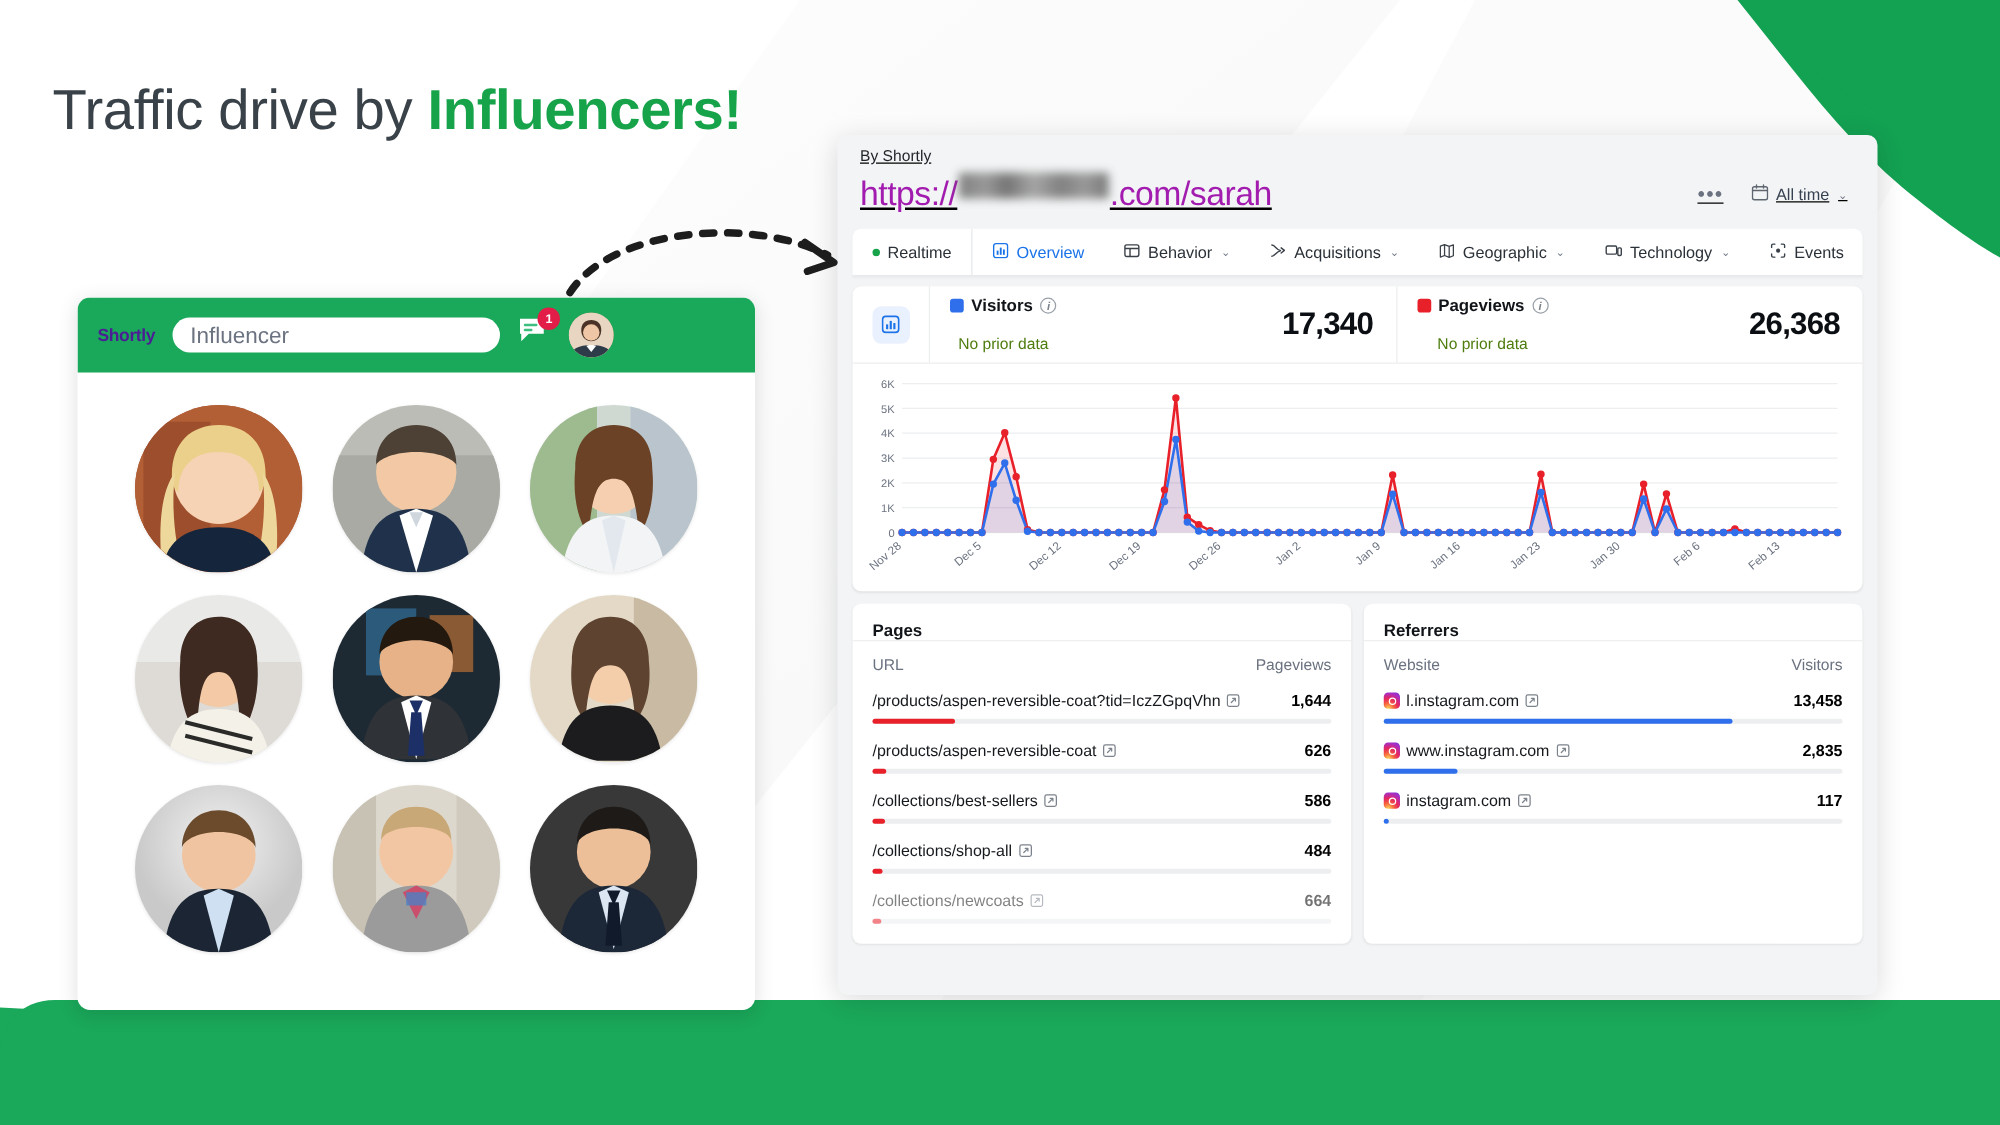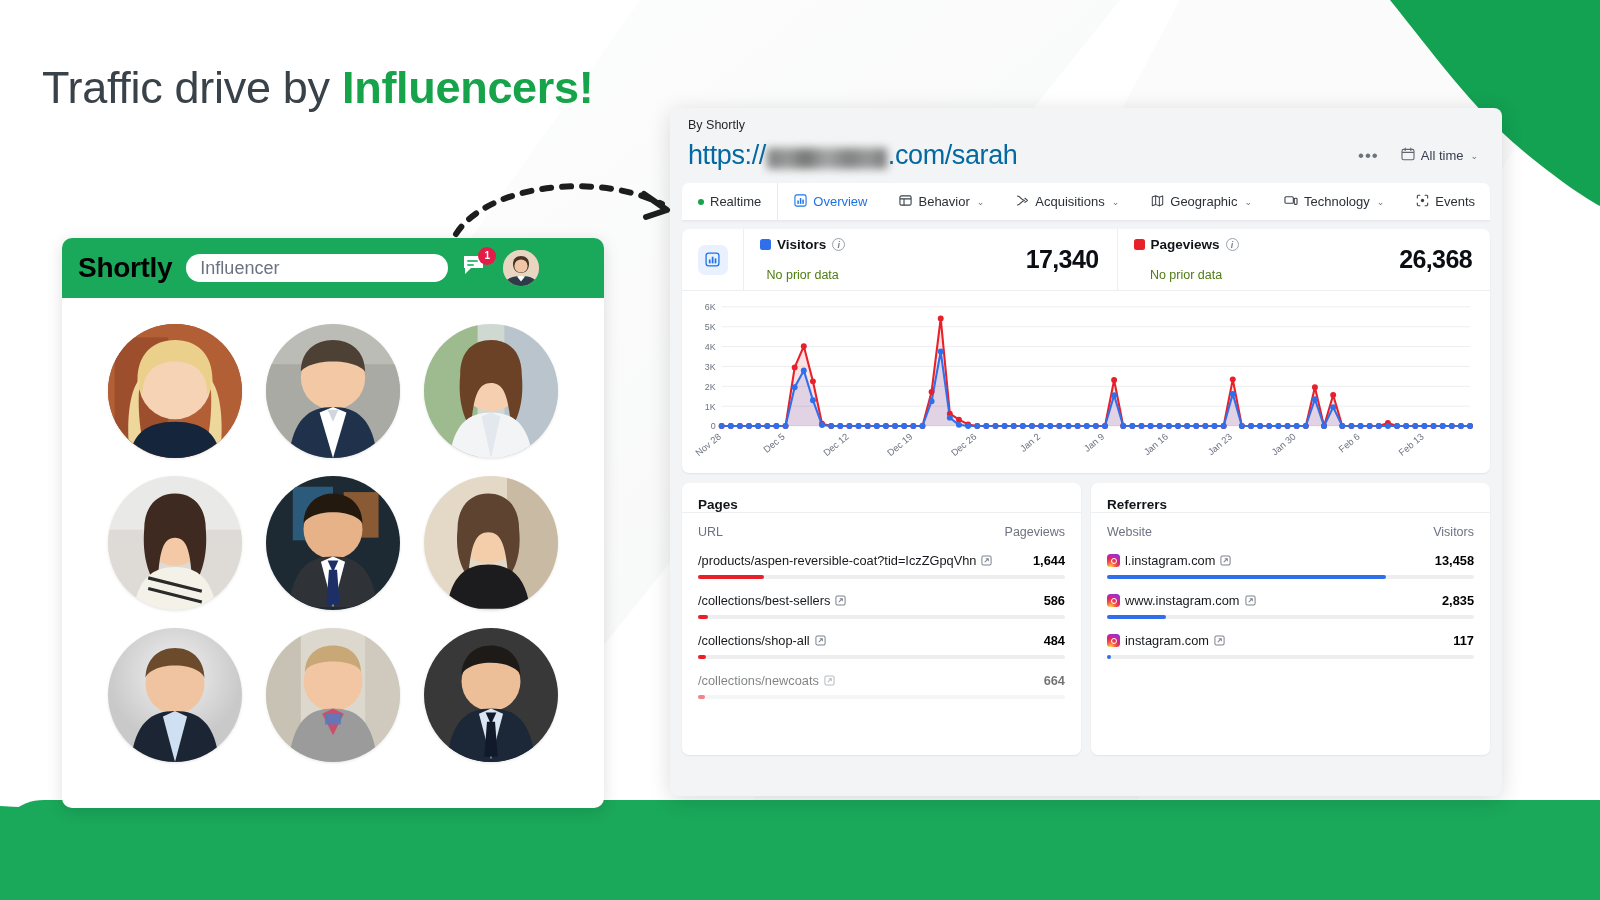--- a/index.html
+++ b/index.html
@@ -29,21 +29,21 @@
   #influencer-card {
     position: absolute; left: 62px; top: 238px; width: 542px; height: 570px;
     background: #fff; border-radius: 10px; z-index: 4;
     box-shadow: 0 3px 16px rgba(0,0,0,.13);
     overflow: hidden;
   }
   #influencer-header {
     height: 60px; background: #1aa85a; display: flex; align-items: center;
     padding: 0 16px; gap: 14px;
   }
-  #brand-logo { color: #000000; font-size: 28px; font-weight: 700; letter-spacing: -.3px; }
+  #brand-logo { color: #4c1d95; font-size: 14px; font-weight: 700; letter-spacing: -.3px; }
   #influencer-search {
     flex: 1; height: 28px; background: #fff; border-radius: 14px;
     display: flex; align-items: center; padding: 0 14px;
     font-size: 18px; color: #6b7280; max-width: 262px;
   }
   .hdr-icon-wrap { position: relative; display: flex; align-items: center; }
   #chat-badge {
     position: absolute; top: -7px; right: -7px; width: 18px; height: 18px;
     background: #e11d48; border-radius: 50%; color: #fff; font-size: 10px;
     font-weight: 700; display: flex; align-items: center; justify-content: center;
@@ -62,26 +62,26 @@
   }
   .avatar-cell svg { display: block; }
 
   
   #dashboard {
     position: absolute; left: 670px; top: 108px; width: 832px; height: 688px;
     background: #f3f4f5; border-radius: 8px; z-index: 4;
     box-shadow: 0 4px 22px rgba(0,0,0,.14);
     overflow: hidden; display: flex; flex-direction: column;
   }
-  #dash-top { padding: 10px 18px 0 18px; }
+  #dash-top { padding: 10px 18px 0 18px; text-decoration: underline; }
   #by-shortly { font-size: 12.5px; color: #1f2328; margin-bottom: 8px; }
   #url-row { display: flex; align-items: center; justify-content: space-between; }
   #site-url {
-    font-size: 27px; font-weight: 400; color: #0369a1; letter-spacing: -.4px;
-    display: flex; align-items: flex-end;
+    font-size: 27px; font-weight: 400; color: #a21caf; letter-spacing: -.4px;
+    display: flex; align-items: flex-start;
   }
   #url-redacted {
     display: inline-block; width: 120px; height: 21px; margin: 0 1px;
     background: linear-gradient(90deg,#555 0%,#777 18%,#444 32%,#888 50%,#555 68%,#777 84%,#4a4a4a 100%);
     filter: blur(4px); opacity: .72; border-radius: 2px; transform: translateY(-2px);
   }
   #url-actions { display: flex; align-items: center; gap: 16px; }
   #kebab-btn { font-size: 17px; color: #6b7280; letter-spacing: 1px; line-height: 1; cursor: pointer; }
   #daterange-btn {
     display: flex; align-items: center; gap: 6px; font-size: 13px; color: #374151;
@@ -682,20 +682,37 @@
                 </span>
                 <span class="t-value">1,644</span>
               </div>
               <div class="t-bar-bg">
                 <div class="t-bar-fill" style="width: 18%; background: rgb(232, 32, 42);"></div>
               </div>
             </div>
             <div class="t-row">
               <div class="t-row-main">
                 <span class="t-label">
+                  <span>/products/aspen-reversible-coat</span>
+                  <span class="ext-link">
+                    <svg width="11" height="11" viewBox="0 0 12 12" fill="none" xmlns="http://www.w3.org/2000/svg">
+                      <rect x="1" y="1" width="10" height="10" rx="1.6" stroke="#7c838c" stroke-width="1.1"></rect>
+                      <path d="M4.4 7.6L8 4M8 4H5.6M8 4v2.4" stroke="#7c838c" stroke-width="1.1" stroke-linecap="round" stroke-linejoin="round"></path>
+                    </svg>
+                  </span>
+                </span>
+                <span class="t-value">626</span>
+              </div>
+              <div class="t-bar-bg">
+                <div class="t-bar-fill" style="width: 3%; background: rgb(232, 32, 42);"></div>
+              </div>
+            </div>
+            <div class="t-row">
+              <div class="t-row-main">
+                <span class="t-label">
                   <span>/collections/best-sellers</span>
                   <span class="ext-link">
                     <svg width="11" height="11" viewBox="0 0 12 12" fill="none" xmlns="http://www.w3.org/2000/svg">
                       <rect x="1" y="1" width="10" height="10" rx="1.6" stroke="#7c838c" stroke-width="1.1"></rect>
                       <path d="M4.4 7.6L8 4M8 4H5.6M8 4v2.4" stroke="#7c838c" stroke-width="1.1" stroke-linecap="round" stroke-linejoin="round"></path>
                     </svg>
                   </span>
                 </span>
                 <span class="t-value">586</span>
               </div>

